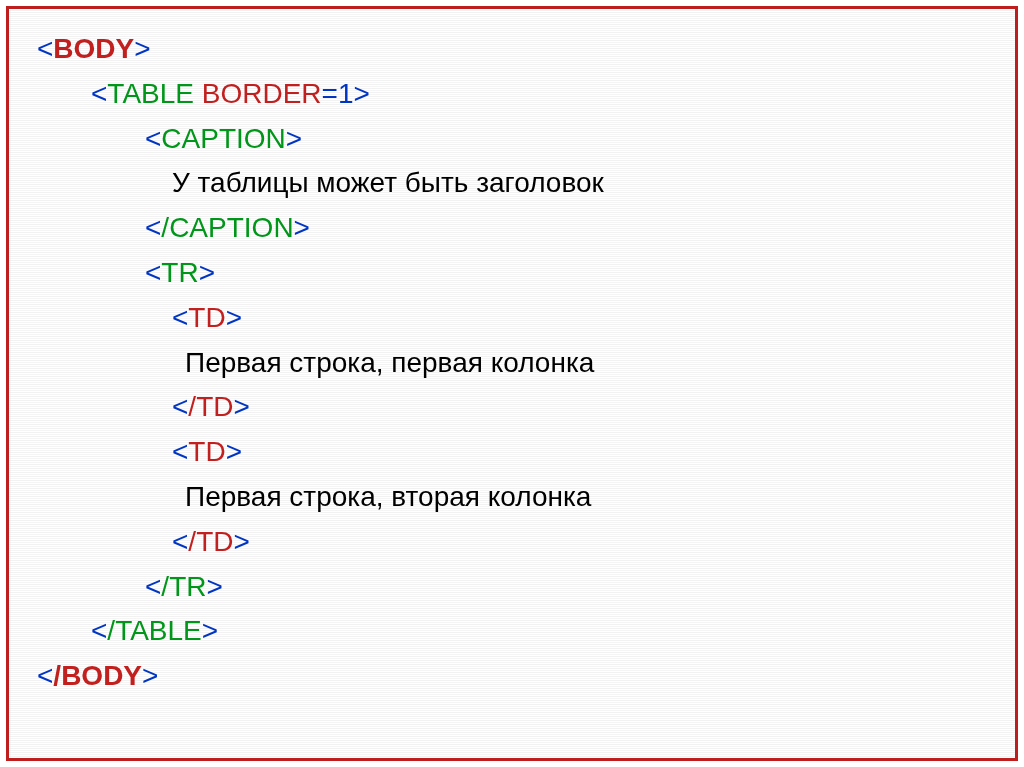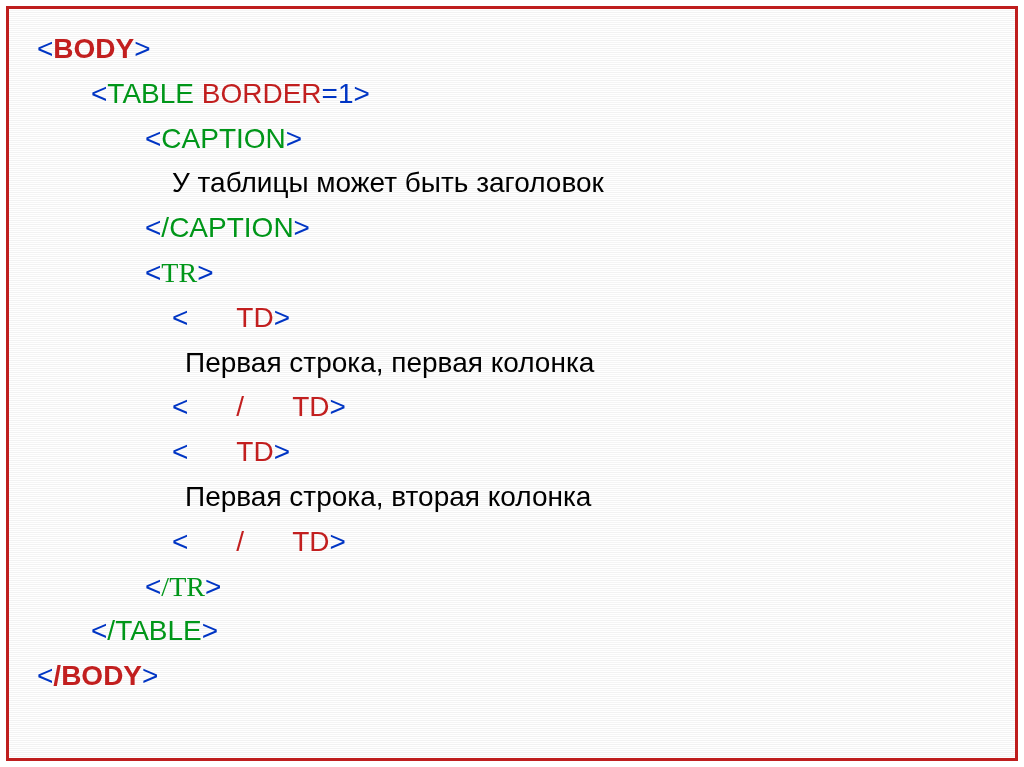--- a/index.html
+++ b/index.html
@@ -49,25 +49,23 @@
     }
     .tag-table {
       color: #009619;
     }
     .tag-caption {
       color: #009619;
       text-align: center;
     }
     .tag-tr {
       color: #009619;
-      font-family: Liberation Serif, serif;
     }
     .tag-td {
       color: #c21f1f;
-      margin-left: 48px;
     }
     .attr-border {
       color: #c21f1f;
       text-align: right;
     }
     .eq1 {
       color: #0035c4;
     }
     .text-content {
       color: #000000;

